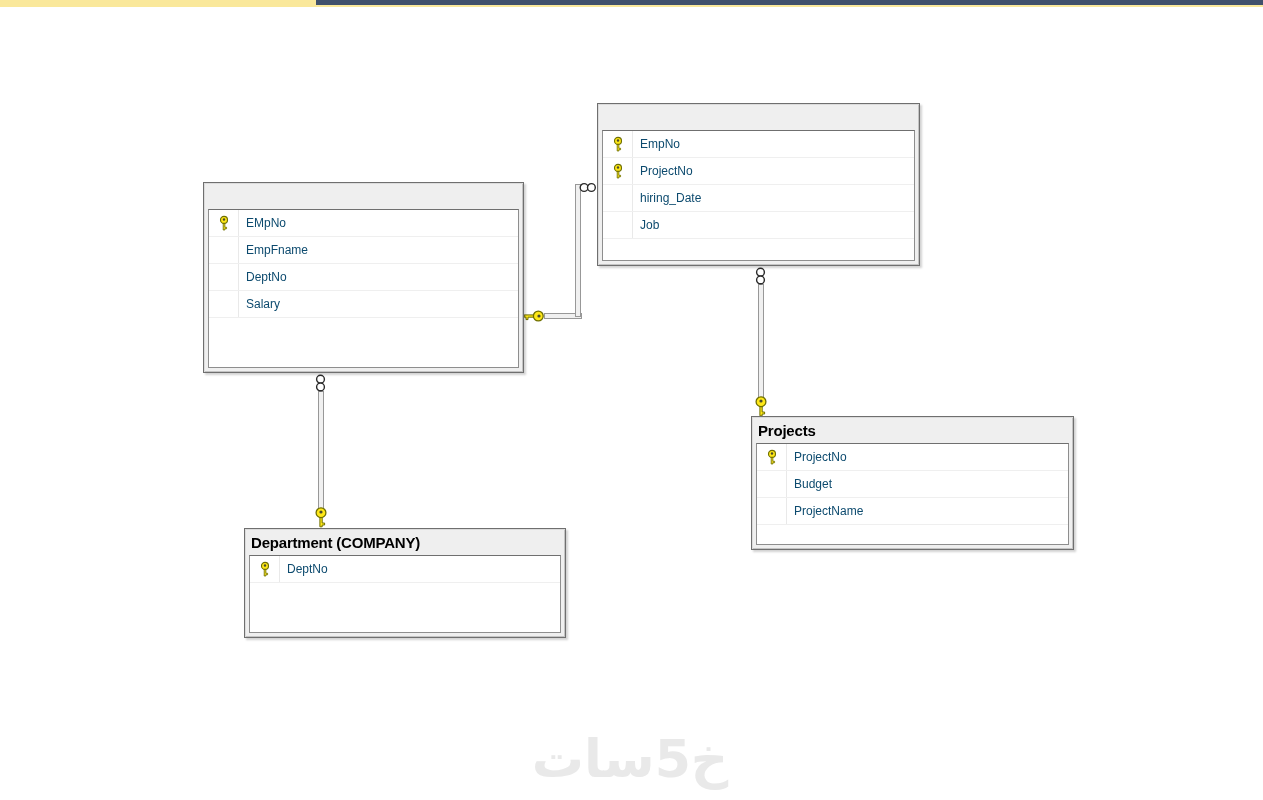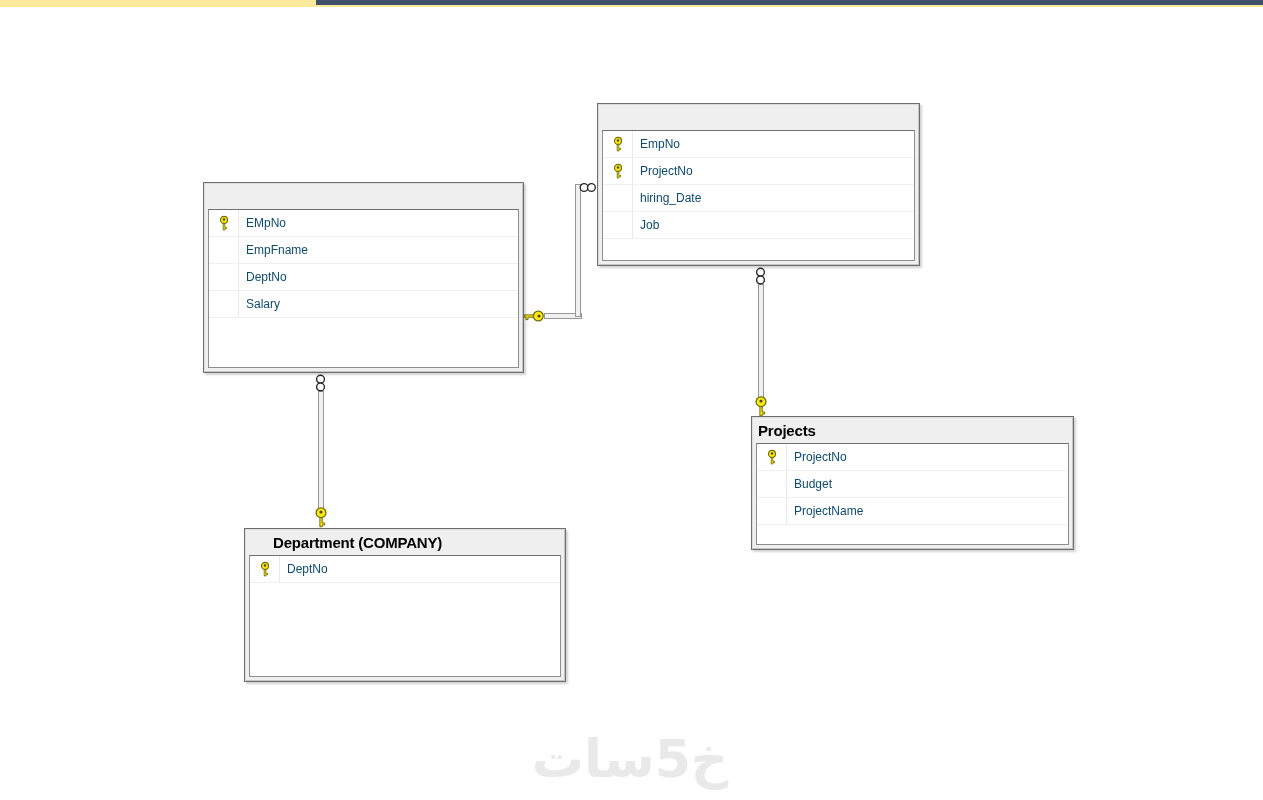--- a/index.html
+++ b/index.html
@@ -18,21 +18,21 @@
   .table-node {
     position:absolute;
     background:#efefef;
     border:1px solid #6f6f6f;
     box-shadow: inset 1px 1px 0 #dcdcdc, inset -1px -1px 0 #c4c4c4, 1.5px 1.5px 2px rgba(0,0,0,0.18);
     box-sizing:border-box;
   }
   #tbl-employee   { left:203px; top:182px; width:321px; height:191px; }
   #tbl-works-on   { left:597px; top:103px; width:323px; height:163px; }
   #tbl-projects   { left:739px; top:416px; width:323px; height:134px;margin-left:12px; }
-  #tbl-department { left:244px; top:528px; width:322px; height:154px;padding-left:22px; }
+  #tbl-department { left:244px; top:528px; width:322px; height:110px; }
 
   .table-header {
     height:26px; line-height:27px;
     font-size:15px; font-weight:bold; color:#000;
     padding-left:6px; letter-spacing:-0.2px;
     white-space:nowrap; overflow:hidden;
   }
   .fields {
     position:absolute; left:4px; right:4px; top:26px; bottom:4px;
     background:#ffffff;

